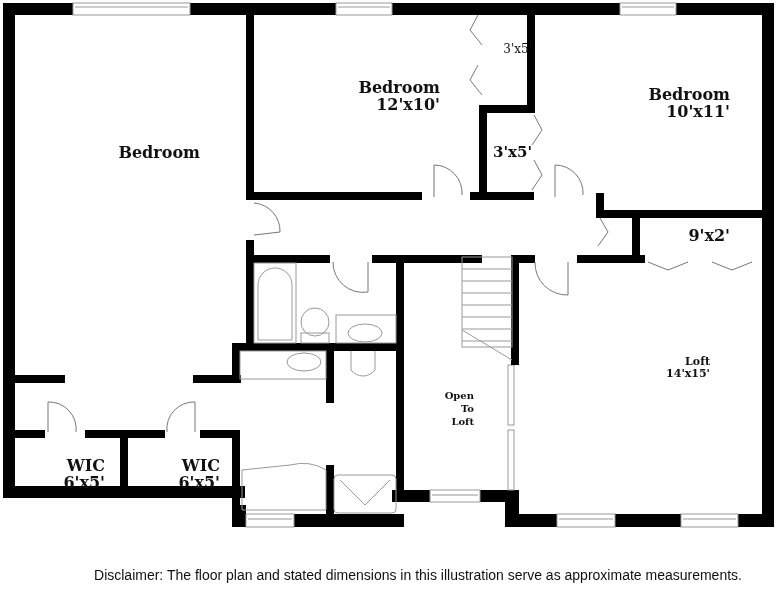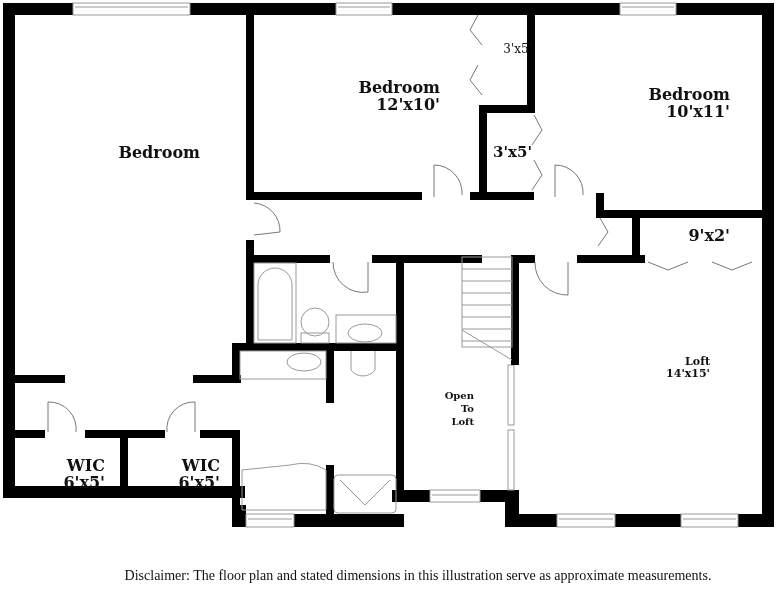--- a/index.html
+++ b/index.html
@@ -1,21 +1,21 @@
 <!DOCTYPE html>
 <html><head>
 <meta charset="utf-8">
 <style>
   html,body{margin:0;padding:0;background:#fff;}
   body{width:776px;height:607px;position:relative;overflow:hidden;font-family:"DejaVu Serif",serif;}
   #plan{position:absolute;left:0;top:0;width:776px;height:540px;}
   .lbl{position:absolute;text-align:right;font-family:"DejaVu Serif","Liberation Serif",serif;font-weight:bold;color:#111;line-height:1.05;}
   .lbl .n{display:block;}
   .lbl .d{display:block;}
-  .disclaimer{position:absolute;left:60px;top:566px;width:716px;text-align:center;font-family:Liberation Serif, serif;font-size:14px;line-height:19px;color:#111;}
+  .disclaimer{position:absolute;left:60px;top:566px;width:716px;text-align:center;font-family:Liberation Sans, sans-serif;font-size:14px;line-height:19px;color:#111;}
 </style>
 </head>
 <body>
 
 <svg id="plan" viewBox="0 0 776 540" xmlns="http://www.w3.org/2000/svg">
 
   <g fill="#000">
     <rect x="3" y="3" width="70" height="12"></rect>
     <rect x="190" y="3" width="146" height="12"></rect>
     <rect x="392" y="3" width="228" height="12"></rect>

